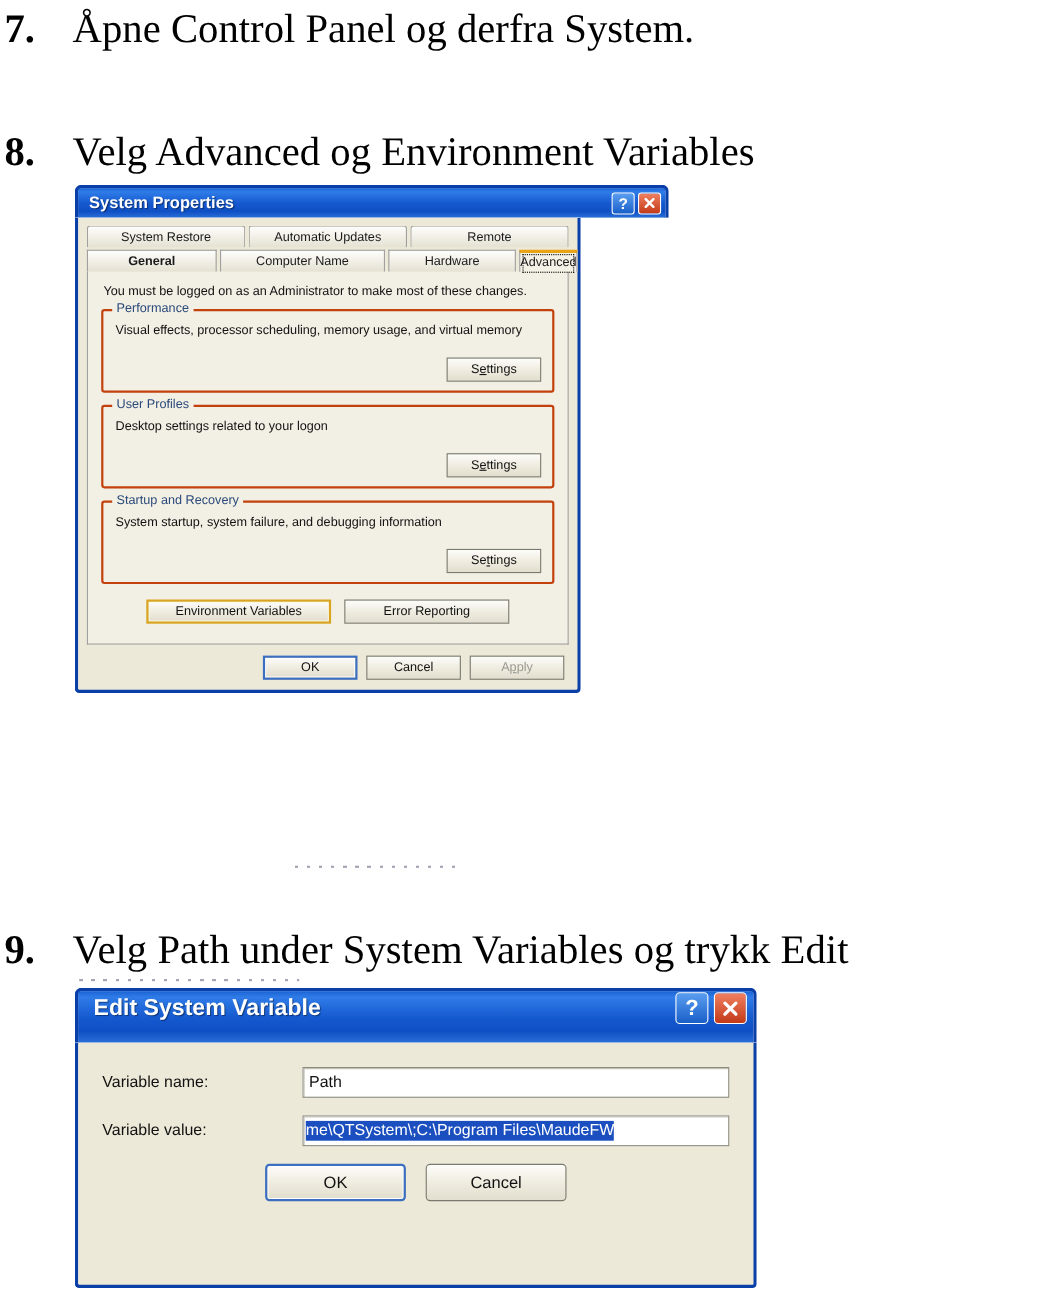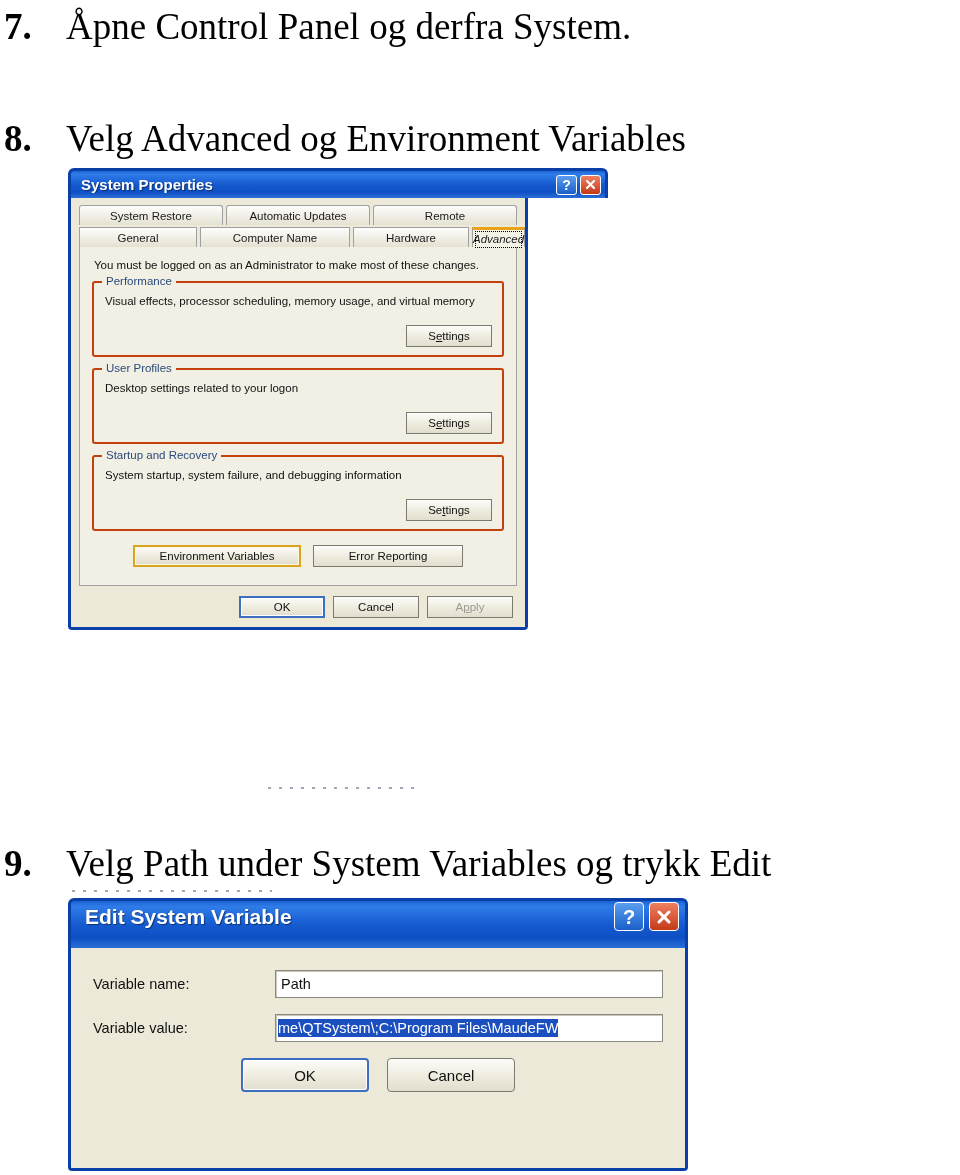--- a/index.html
+++ b/index.html
@@ -107,21 +107,20 @@
   }
   .tabrow.second .tab { border-radius: 0; }
   .tab.active {
     background: #f4f1e6;
     border-top: 3px solid #e8a317;
     border-left: 1px solid #a0a0a0;
     border-right: 1px solid #a0a0a0;
     position: relative;
     z-index: 3;
     font-weight: normal;
-    font-style: italic;
   }
   .tab.active .focusring {
     position: absolute;
     left: 2px; right: 2px; top: 1px; bottom: -1px;
     border: 1px dotted #000;
   }
 
   
   .tabpage {
     margin: 0 8px 0 8px;
@@ -288,21 +287,21 @@
             <span>System Restore</span>
           </div>
         <div class="tab">
             <span>Automatic Updates</span>
           </div>
         <div class="tab">
             <span>Remote</span>
           </div>
       </div>
       <div class="tabrow second" style="margin-top:2px;">
-        <div class="tab" style="flex:0 0 118px;">
+        <div class="tab" style="flex:0 0 118px;font-weight:bold;">
             <span>General</span>
           </div>
         <div class="tab" style="flex:0 0 150px;text-align:right;">
             <span>Computer Name</span>
           </div>
         <div class="tab" style="flex:0 0 116px;">
             <span>Hardware</span>
           </div>
         <div class="tab active" style="flex:1 1 auto;">
           <span class="focusring"></span>

